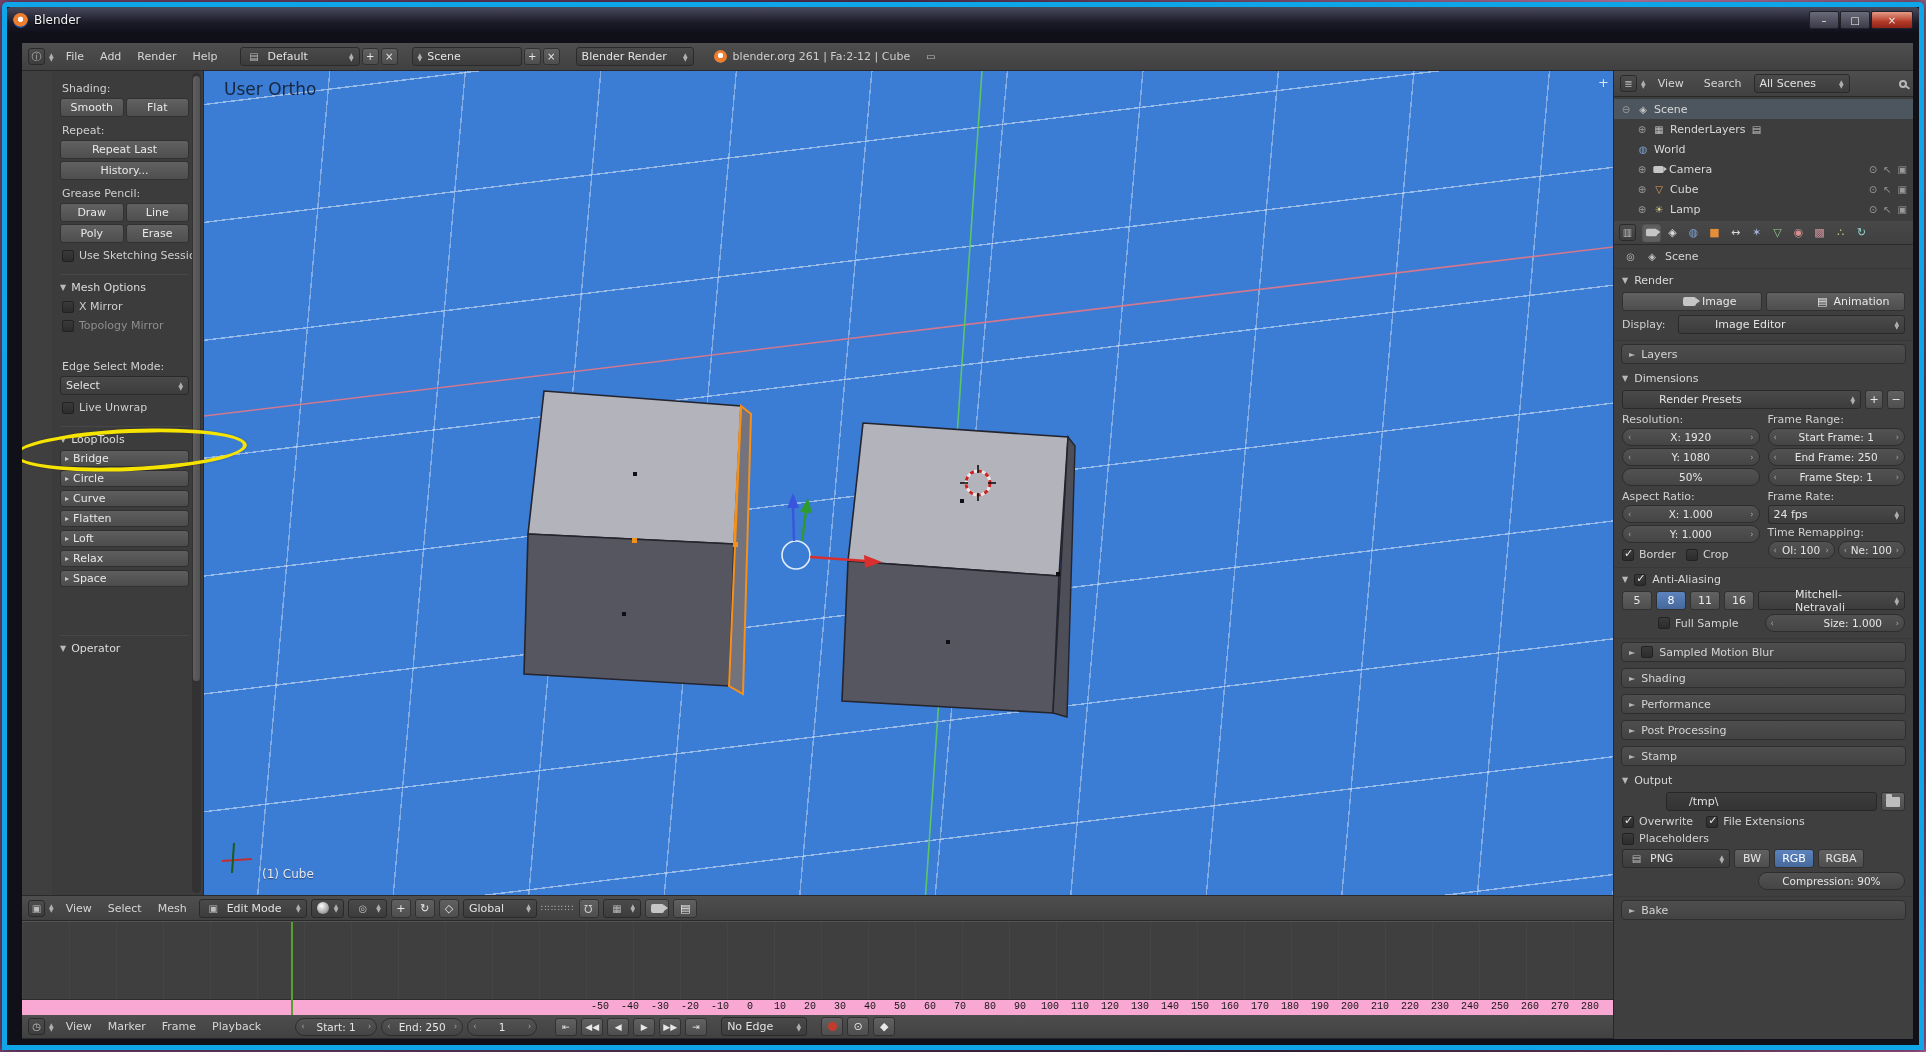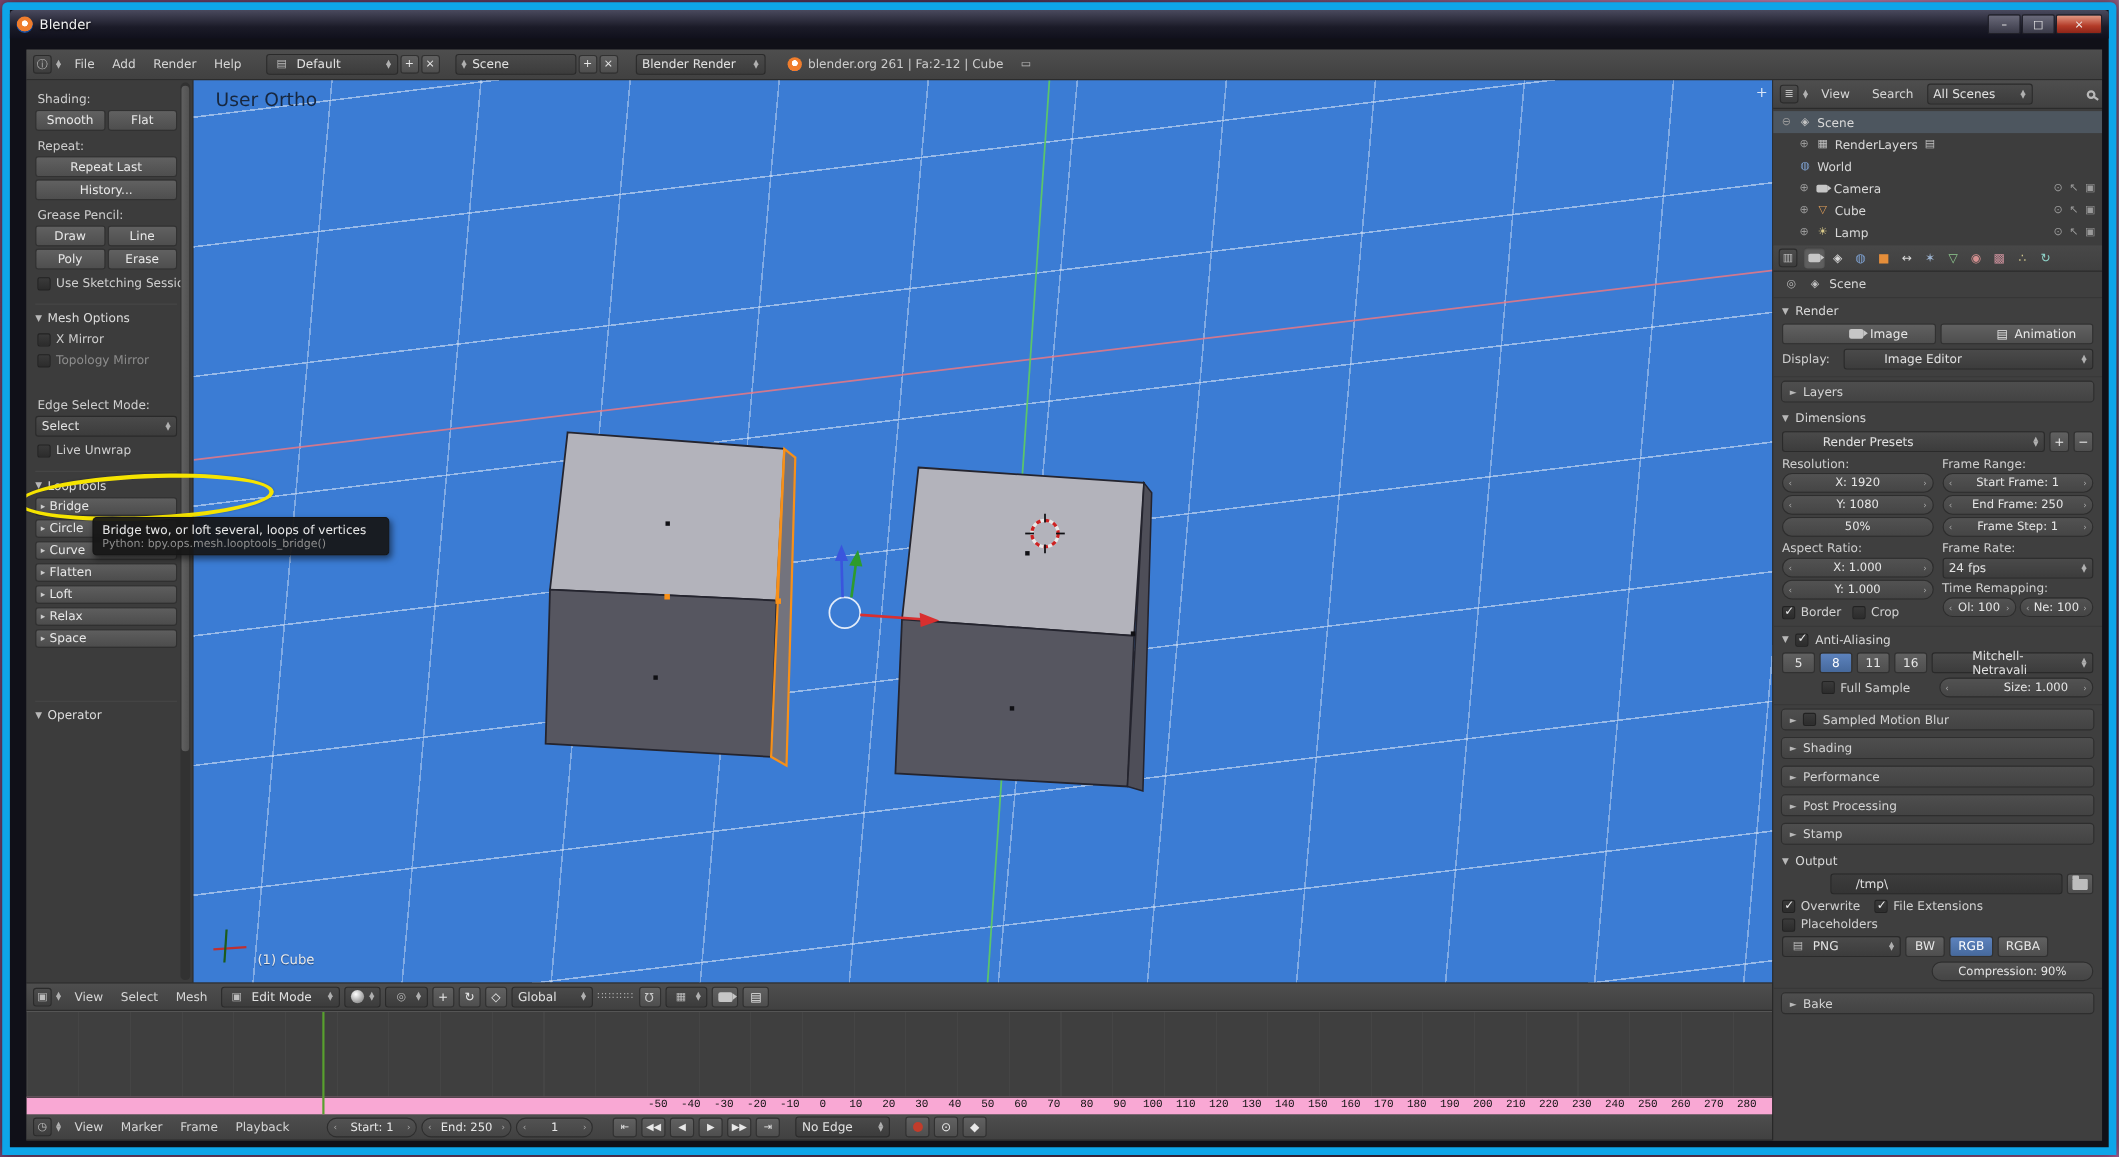--- a/index.html
+++ b/index.html
@@ -8,21 +8,21 @@
     font-family:"DejaVu Sans","Liberation Sans",sans-serif;
     font-size:11px; color:#d9d9d9;
     background:
       radial-gradient(circle at 85% 0%, rgba(235,150,205,.9), transparent 38%),
       radial-gradient(circle at 100% 100%, rgba(205,110,180,.8), transparent 30%),
       radial-gradient(circle at 0% 95%, rgba(120,70,120,.7), transparent 35%),
       linear-gradient(100deg,#7e4a77,#56355a 45%,#241826);
   }
   
   .window { position:absolute; left:2px; top:2px; right:2px; bottom:2px;
-    background:#101018; border:7px solid #0ea5e9; border-radius:5px 5px 0 0;
+    background:#101018; border:5px solid #0ea5e9; border-radius:5px 5px 0 0;
     box-shadow:0 0 12px rgba(0,0,0,.6); }
   .titlebar { height:26px; display:flex; align-items:center; padding:0 6px;
     background:linear-gradient(#4a4a5e, #1b1b28 60%, #10101c);
     border-radius:4px 4px 0 0; color:#f2f2f2; }
   .titlebar .tb-title { margin-left:6px; font-size:12px; text-shadow:0 1px 2px #000; }
   .tb-buttons { margin-left:auto; display:flex; }
   .tb-btn { width:30px; height:18px; display:flex; align-items:center; justify-content:center;
     background:linear-gradient(#6a6a7a,#3a3a48); border:1px solid #202028; color:#eee;
     font-size:10px; border-radius:2px; margin-left:1px; }
   .tb-btn.close { width:42px; background:linear-gradient(#e49a85,#b33b28 60%,#8d2418); }
@@ -67,21 +67,21 @@
   
   .info-header { height:28px; flex:none; }
   .menu-row { display:flex; align-items:center; }
   .browser { display:flex; align-items:center; gap:2px; margin-left:10px; }
   .mini-btn { width:17px; height:17px; font-size:10px; }
   .status { display:flex; align-items:center; gap:6px; margin-left:16px; color:#cdcdcd; font-size:11px; }
   
   .body { flex:1; display:flex; min-height:0; }
   .left-col { flex:1; display:flex; flex-direction:column; min-width:0; }
   .view3d { flex:1; display:flex; flex-direction:column; min-height:0; }
-  .view3d-body { flex:1; display:flex; position:relative; min-height:0; }
+  .view3d-body { flex:1; display:flex; position:relative; min-height:0;padding-left:30px; }
   
   .tool-shelf { width:152px; flex:none; background:#3c3c3c; border-right:1px solid #282828;
     position:relative; padding:4px 14px 0 8px; overflow:hidden; }
   .ts-label { margin:7px 0 3px 2px; }
   .ts-row { display:flex; gap:2px; margin-bottom:2px; }
   .ts-row .btn { flex:1; }
   .ts-check { display:flex; align-items:center; gap:5px; margin:6px 0 0 2px; white-space:nowrap; }
   .panel-head { display:flex; align-items:center; gap:5px; margin:12px 0 4px 0; color:#dcdcdc;
     border-top:1px solid #474747; padding-top:6px; }
   .tri { font-size:8px; color:#b8b8b8; }
@@ -390,24 +390,20 @@
                   <line x1="18" y1="790" x2="48" y2="788" stroke="#c03030" stroke-width="2"></line>
                   <line x1="30" y1="772" x2="28" y2="802" stroke="#1c5c1c" stroke-width="2"></line>
                 </g>
               </svg>
               <div class="vp-label">User Ortho</div>
               <div class="vp-object">(1) Cube</div>
               <div class="vp-plus">+</div>
             </div>
 
             <div class="ellipse"></div>
-            <div class="tooltip">
-              <div class="tt1">Bridge two, or loft several, loops of vertices</div>
-              <div class="tt2">Python: bpy.ops.mesh.looptools_bridge()</div>
-            </div>
           </div>
 
           <div class="hdr view3d-header">
             <span class="ico icobox">▣</span>
             <span class="ud">
                 <span>▲</span>
                 <span>▼</span>
               </span>
             <div class="menu-row">
 

